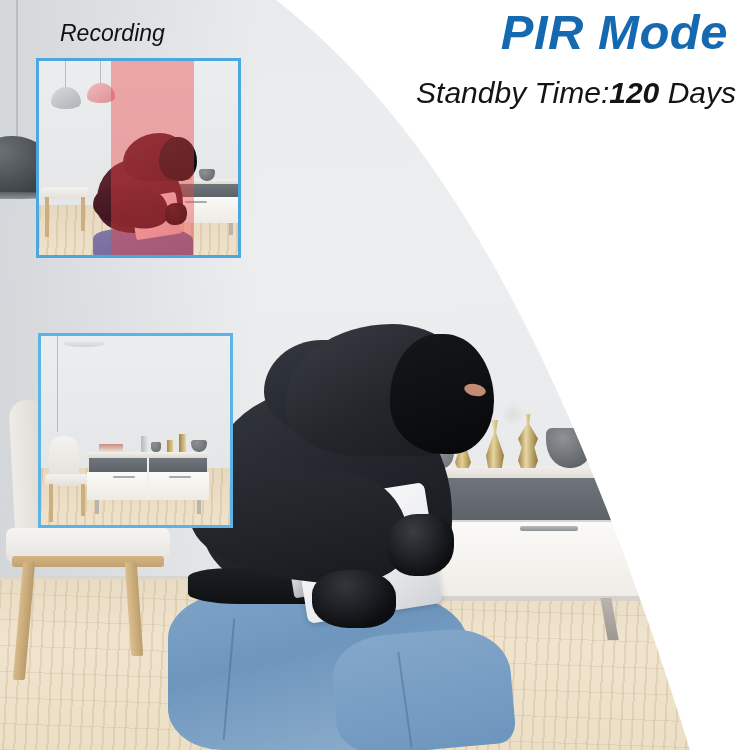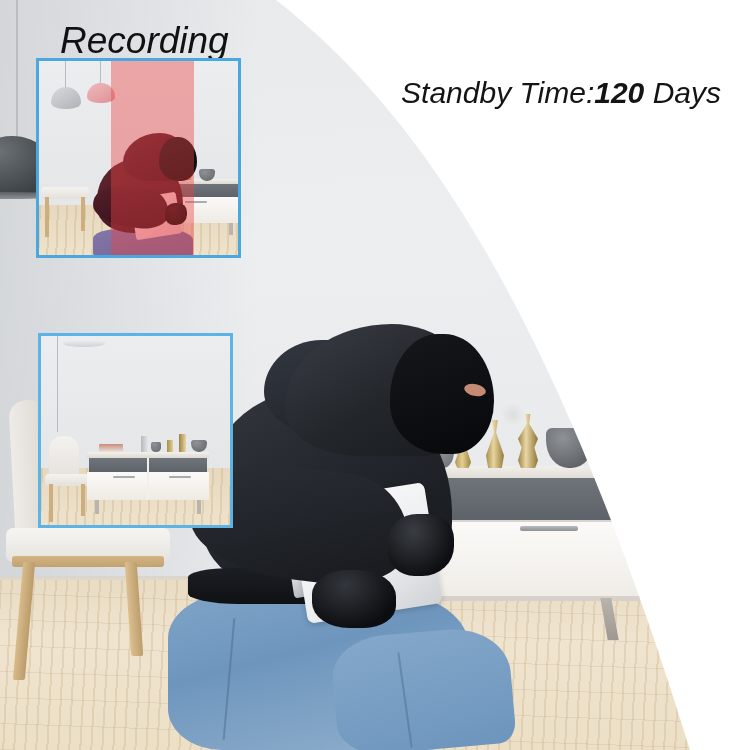--- a/index.html
+++ b/index.html
@@ -118,27 +118,27 @@
         background:rgba(70,100,135,.42);transform:rotate(-8deg);}
   .bg-hem{position:absolute;left:20px;top:250px;width:170px;height:36px;
         background:linear-gradient(180deg,#1b1e23,#0f1114);border-radius:26% 24% 30% 30%;}
 
   
   .curve{position:absolute;left:0;top:0;width:750px;height:750px;pointer-events:none;}
 
   
   .h-title{position:absolute;right:22px;top:8px;font-size:49px;font-weight:bold;font-style:italic;
         letter-spacing:.5px;line-height:1;white-space:nowrap;}
-  .h-sub{position:absolute;right:29px;top:78px;font-size:30px;font-style:italic;color:#141414;
+  .h-sub{position:absolute;right:14px;top:78px;font-size:30px;font-style:italic;color:#141414;
         white-space:nowrap;line-height:1;}
   .h-sub b{font-weight:bold;font-style:italic;}
 
   
   .lbl{position:absolute;color:#111;line-height:1;white-space:nowrap;}
-  .lbl-rec{left:60px;top:22px;font-size:37px;font-style:italic;}
+  .lbl-rec{left:60px;top:22px;font-size:23px;font-style:italic;}
   .lbl-std{left:70px;top:292px;font-size:30px;}
 
   .thumb{position:absolute;overflow:hidden;box-sizing:border-box;}
   .thumb-rec{left:36px;top:58px;width:205px;height:200px;border:3px solid #4aa7e0;}
   .thumb-std{left:38px;top:333px;width:195px;height:195px;border:3px solid #5cb3e6;}
 
   
   .t-wall{position:absolute;left:0;top:0;width:100%;height:74%;
         background:linear-gradient(180deg,#ecedee,#e4e6e8);}
   .t-floor{position:absolute;left:0;top:74%;width:100%;height:26%;
@@ -228,20 +228,21 @@
       <div class="bg-arm"></div>
       <div class="bg-glove-a"></div>
       <div class="bg-glove-b"></div>
     </div>
   </div>
 
   <svg class="curve" viewBox="0 0 750 750">
     <path d="M276,0 C430,120 560,330 690,750 L750,750 L750,0 Z" fill="#ffffff"></path>
   </svg>
 
+  <div class="h-title" style="color:#1569b0">PIR Mode</div>
   <div class="h-sub">
     <span>Standby Time:</span><b>120</b><span> Days</span>
   </div>
 
   <div class="lbl lbl-rec">Recording</div>
   <div class="thumb thumb-rec">
     <div class="t-hidden">
       <div class="t-wall"></div>
       <div class="t-floor"></div>
 

